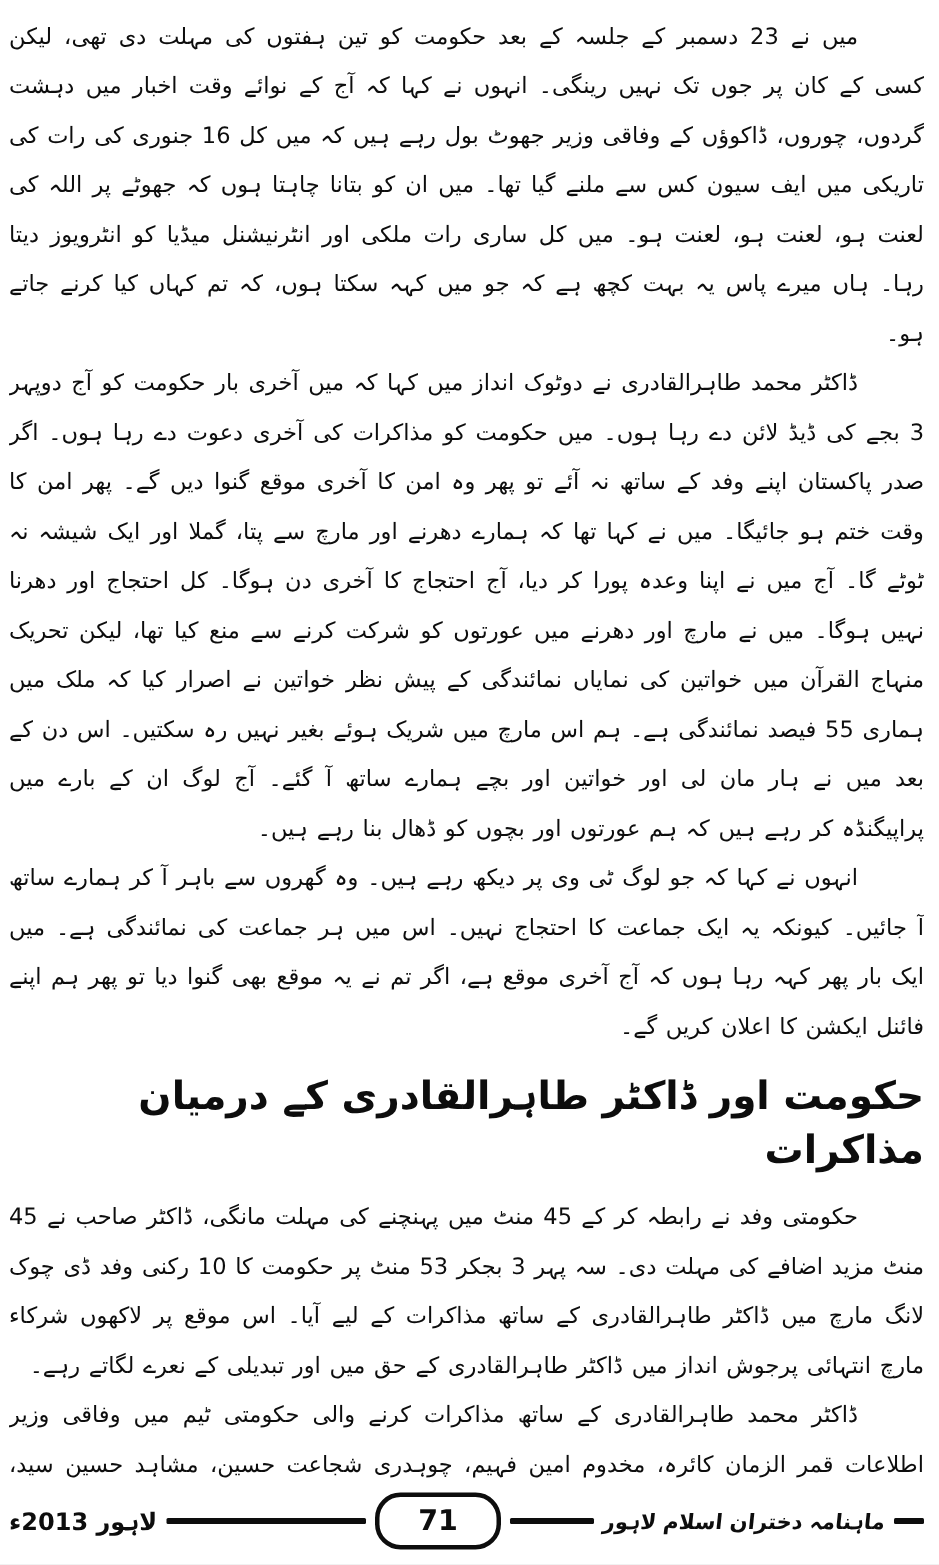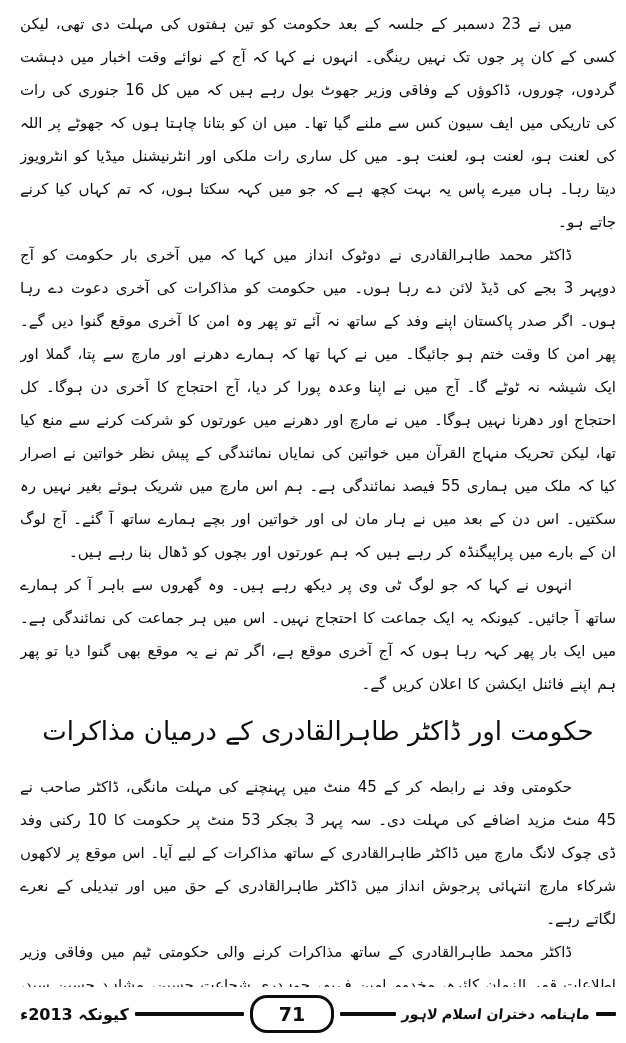--- a/index.html
+++ b/index.html
@@ -9,21 +9,21 @@
   }
   .page {
     position: relative;
     width: 626px;
     height: 1043px;
     margin: 0 auto;
     background: #ffffff;
     color: #0d0d0d;
     font-family: "DejaVu Sans", sans-serif;
     box-sizing: border-box;
-    padding: 8px 10px 6px 20px;
+    padding: 8px 10px 6px 6px;
     display: flex;
     flex-direction: column;
     overflow: hidden;
     direction: rtl;
   }
   .content {
     flex: 1 1 auto;
     overflow: hidden;
   }
   p.para {
@@ -31,26 +31,26 @@
     direction: rtl;
     unicode-bidi: embed;
     text-align: justify;
     text-justify: inter-word;
     font-size: 15px;
     line-height: 33px;
     text-indent: 44px;
     word-spacing: 1px;
   }
   h2.heading {
-    margin: 12px 0 22px 0;
+    margin: 12px 0 10px 0;
     direction: rtl;
-    text-align: center;
+    text-align: right;
     font-size: 26px;
     line-height: 36px;
-    font-weight: normal;
+    font-weight: bold;
     letter-spacing: 0;
   }
   .footer {
     flex: 0 0 auto;
     height: 46px;
     display: flex;
     direction: rtl;
     align-items: center;
     gap: 6px;
     padding-top: 4px;
@@ -109,15 +109,15 @@
   </div>
 
   <div class="footer">
     <div class="rule edge-right"></div>
     <div class="magazine-name">ماہنامہ دختران اسلام لاہور</div>
     <div class="rule mid-right"></div>
     <div class="page-badge">
       <span>71</span>
     </div>
     <div class="rule long-left"></div>
-    <div class="issue-date">کیونکہ 2013ء</div>
+    <div class="issue-date">لاہور 2013ء</div>
   </div>
 </div>
 
 </body></html>

